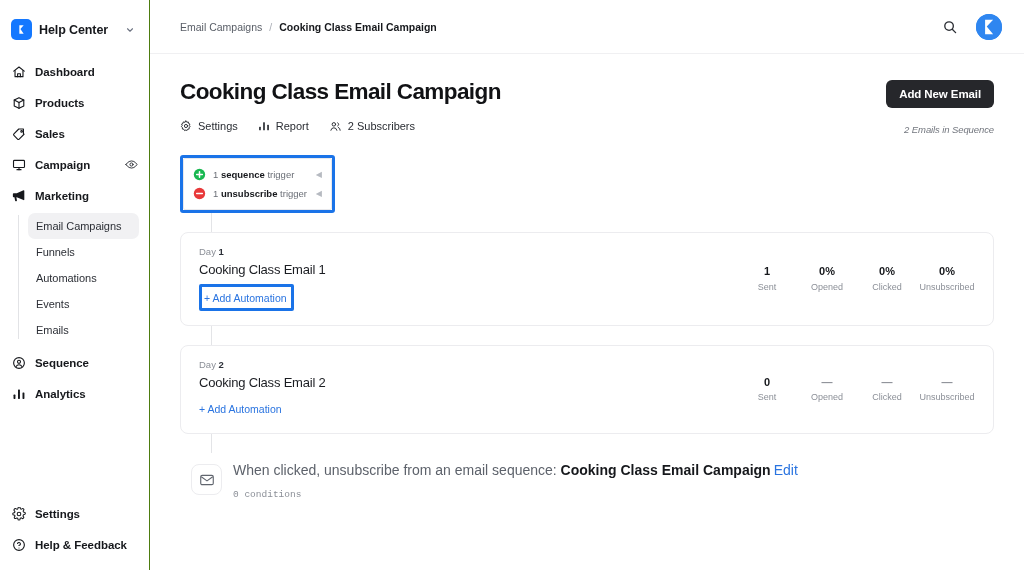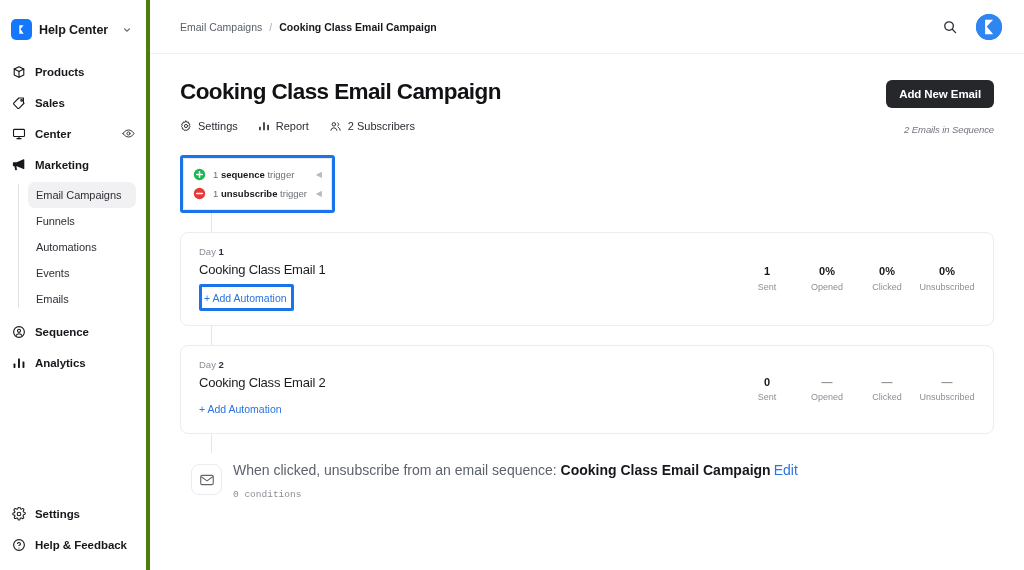--- a/index.html
+++ b/index.html
@@ -9,21 +9,21 @@
     font-family: "Liberation Sans", sans-serif;
     color: #17191c;
     overflow: hidden;
   }
   .app { display: flex; width: 1024px; height: 570px; }
 
   
   .sidebar {
     width: 150px; height: 570px;
     background: #ffffff;
-    border-right: 4px solid #4d7c0f;
+    border-right: 1px solid #4d7c0f;
     position: relative;
     flex: 0 0 150px;
     display: flex; flex-direction: column;
   }
   .brand {
     display: flex; align-items: center;
     gap: 7px;
     padding: 13px 10px 0 11px;
     height: 46px;
   }
@@ -182,20 +182,30 @@
       <span class="brand-name">Help Center</span>
       <span class="brand-caret">
         <svg width="10" height="10" viewBox="0 0 24 24" fill="none" stroke="currentColor" stroke-width="2.6" stroke-linecap="round" stroke-linejoin="round">
             <polyline points="6 9 12 15 18 9"></polyline>
           </svg>
       </span>
     </div>
 
     <nav class="nav">
 
+      <div class="nav-item">
+        <span class="ico">
+          <svg width="14" height="14" viewBox="0 0 24 24" fill="none" stroke="currentColor" stroke-width="1.9" stroke-linecap="round" stroke-linejoin="round">
+              <path d="M3 10.5 12 3.5l9 7"></path>
+              <path d="M5.2 9.6V20h13.6V9.6"></path>
+              <path d="M9.6 20v-5h4.8v5"></path>
+            </svg>
+        </span>
+        <span>Dashboard</span>
+      </div>
 
       <div class="nav-item">
         <span class="ico">
           <svg width="14" height="14" viewBox="0 0 24 24" fill="none" stroke="currentColor" stroke-width="1.9" stroke-linecap="round" stroke-linejoin="round">
               <path d="M12 2.8 20.2 7v10L12 21.2 3.8 17V7z"></path>
               <path d="M3.8 7 12 11.3 20.2 7"></path>
               <path d="M12 11.3v9.9"></path>
             </svg>
         </span>
         <span>Products</span>
@@ -212,21 +222,21 @@
       </div>
 
       <div class="nav-item">
         <span class="ico">
           <svg width="14" height="14" viewBox="0 0 24 24" fill="none" stroke="currentColor" stroke-width="1.9" stroke-linecap="round" stroke-linejoin="round">
               <rect x="2.6" y="4" width="18.8" height="12.4" rx="1.6"></rect>
               <path d="M8.5 20h7"></path>
               <path d="M12 16.4V20"></path>
             </svg>
         </span>
-        <span>Center</span>
+        <span>Campaign</span>
         <span class="eye">
           <svg width="13" height="13" viewBox="0 0 24 24" fill="none" stroke="currentColor" stroke-width="1.8" stroke-linecap="round" stroke-linejoin="round">
               <path d="M1.8 12S5.6 5.4 12 5.4 22.2 12 22.2 12 18.4 18.6 12 18.6 1.8 12 1.8 12z"></path>
               <circle cx="12" cy="12" r="2.9"></circle>
             </svg>
         </span>
       </div>
 
       <div class="nav-item">
         <span class="ico">

